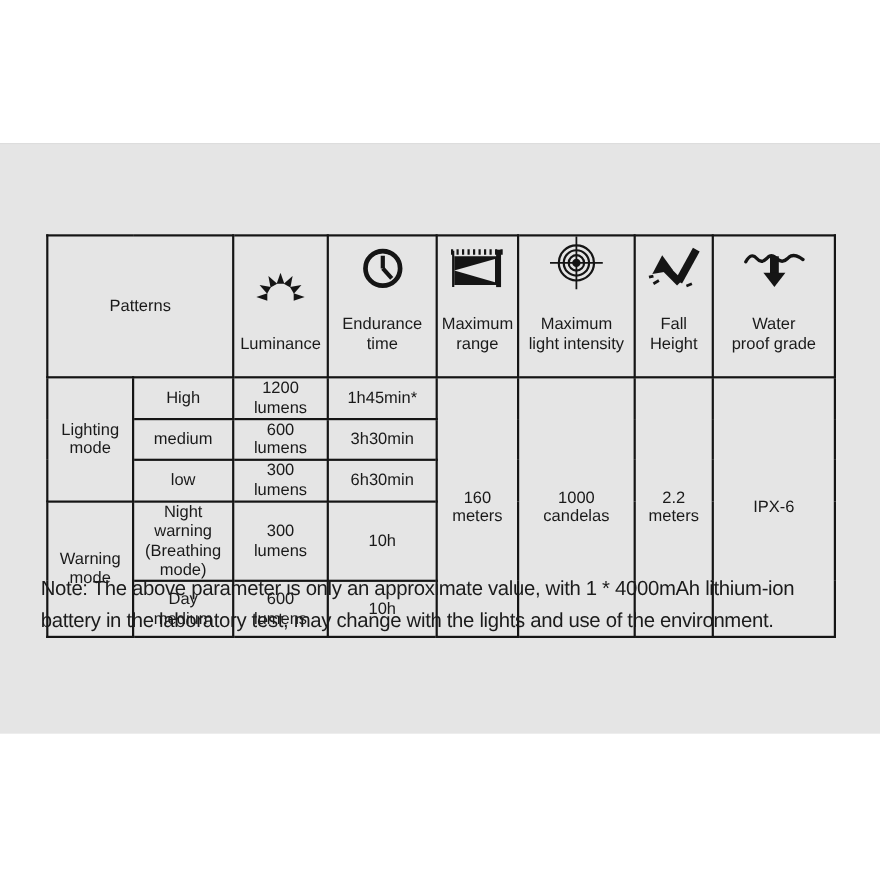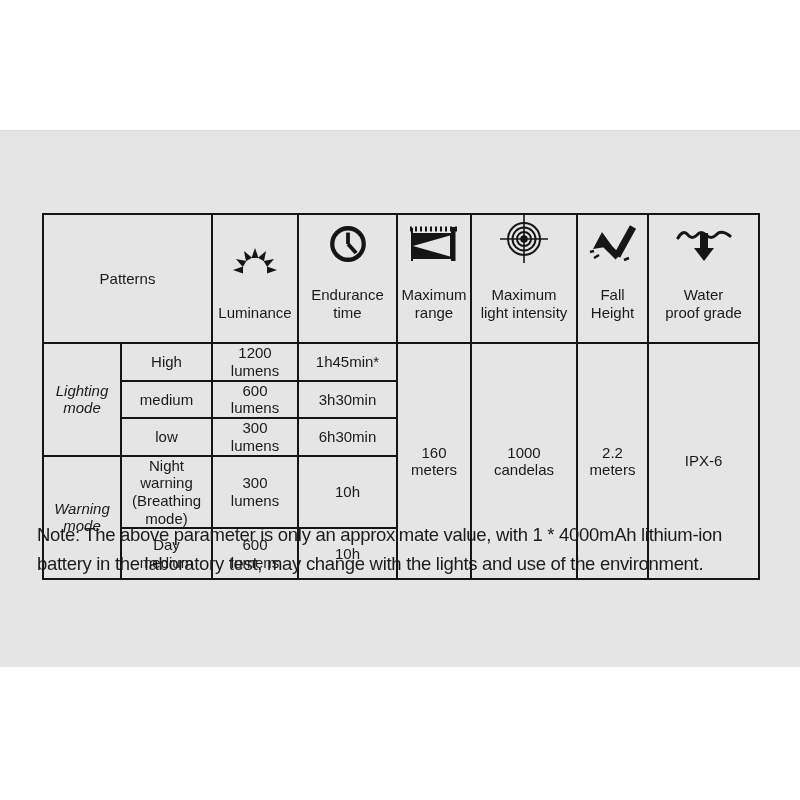--- a/index.html
+++ b/index.html
@@ -13,21 +13,21 @@
     text-align: center; vertical-align: middle;
     color: #1a1a1a; font-size: 15px; line-height: 1.18;
     white-space: pre-line; padding: 0; margin-top: 20px;
   }
   th.patterns { font-size: 16px; font-weight: normal; }
   th.col-head { font-weight: normal; }
   .head-inner { display: flex; flex-direction: column; align-items: center; justify-content: flex-end; height: 92px; padding-bottom: 3px; gap: 21px; }
   .head-inner .icon-box { flex: 1; display: flex; align-items: center; justify-content: center; width: 100%; }
   td.small { font-size: 11.5px; line-height: 1.25; border-radius: 16px; }
   td.big { font-size: 16px; }
-  td.mode { font-size: 15px; font-style: italic; }
+  td.mode { font-size: 15px; }
 
   .note {
     position: absolute; left: 37px; top: 521px; width: 760px;
     font-size: 18.5px; line-height: 28.5px; letter-spacing: -0.3px;
     color: #1b1b1b; white-space: pre-line;
   }
   svg { display: block; }
 </style>
 </head>
 <body>

